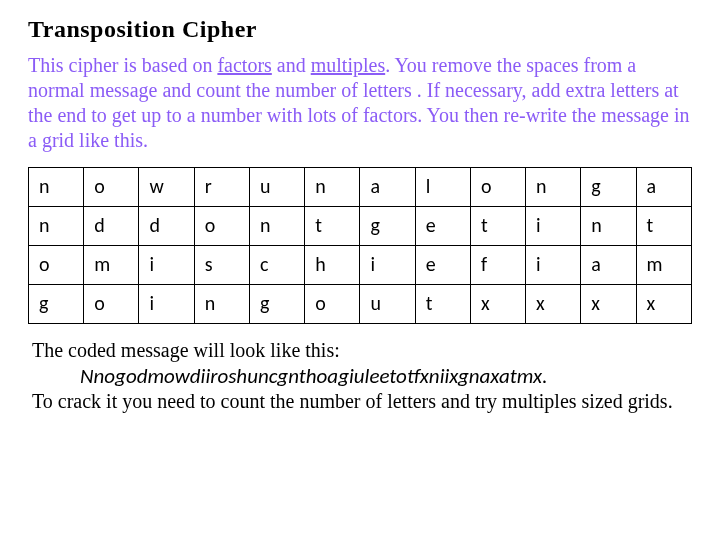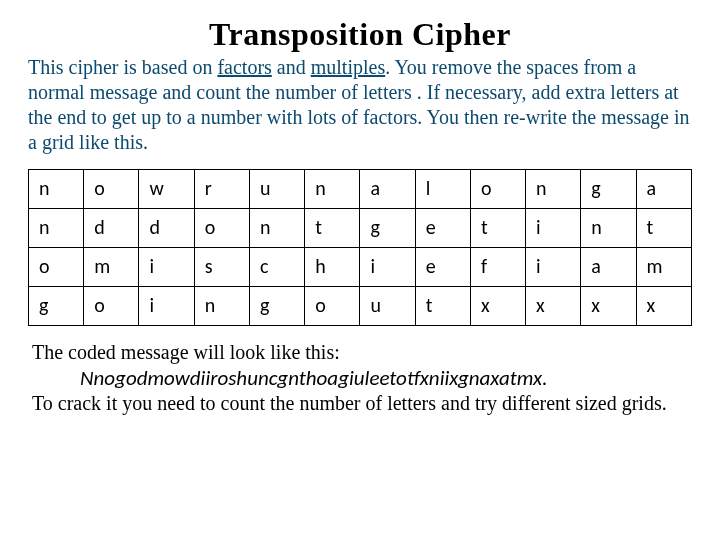--- a/index.html
+++ b/index.html
@@ -10,29 +10,29 @@
     font-family: "Times New Roman", Times, serif;
     background: #fff;
     box-sizing: border-box;
   }
   .page {
     padding: 10px 28px 0 28px;
   }
   .title {
     font-family: "Comic Sans MS", "Marker Felt", cursive;
     font-weight: 700;
-    font-size: 32px;
-    text-align: center;
-    margin: 6px 0 2px 0;
+    font-size: 24px;
+    text-align: left;
+    margin: 6px 0 10px 0;
     letter-spacing: 0.5px;
   }
   .body-text {
     font-size: 20px;
     line-height: 1.25;
-    color: #0c4a6e;
+    color: #8b5cf6;
     margin: 0 0 14px 0;
   }
   .u { text-decoration: underline; }
   table.grid {
     border-collapse: collapse;
     width: 100%;
     margin: 4px 0 14px 0;
   }
   table.grid td {
     border: 1.4px solid #000;
@@ -123,16 +123,16 @@
       <td>x</td>
       <td>x</td>
       <td>x</td>
     </tr>
   </tbody>
     </table>
 
   <p class="footer-text">
     <span>The coded message will look like this:</span><br>
     <span class="coded">Nnogodmowdiiroshuncgnthoagiuleetotfxniixgnaxatmx.</span>
-    <span>To crack it you need to count the number of letters and try different sized grids.</span>
+    <span>To crack it you need to count the number of letters and try multiples sized grids.</span>
   </p>
 
 </div>
 
 </body></html>

